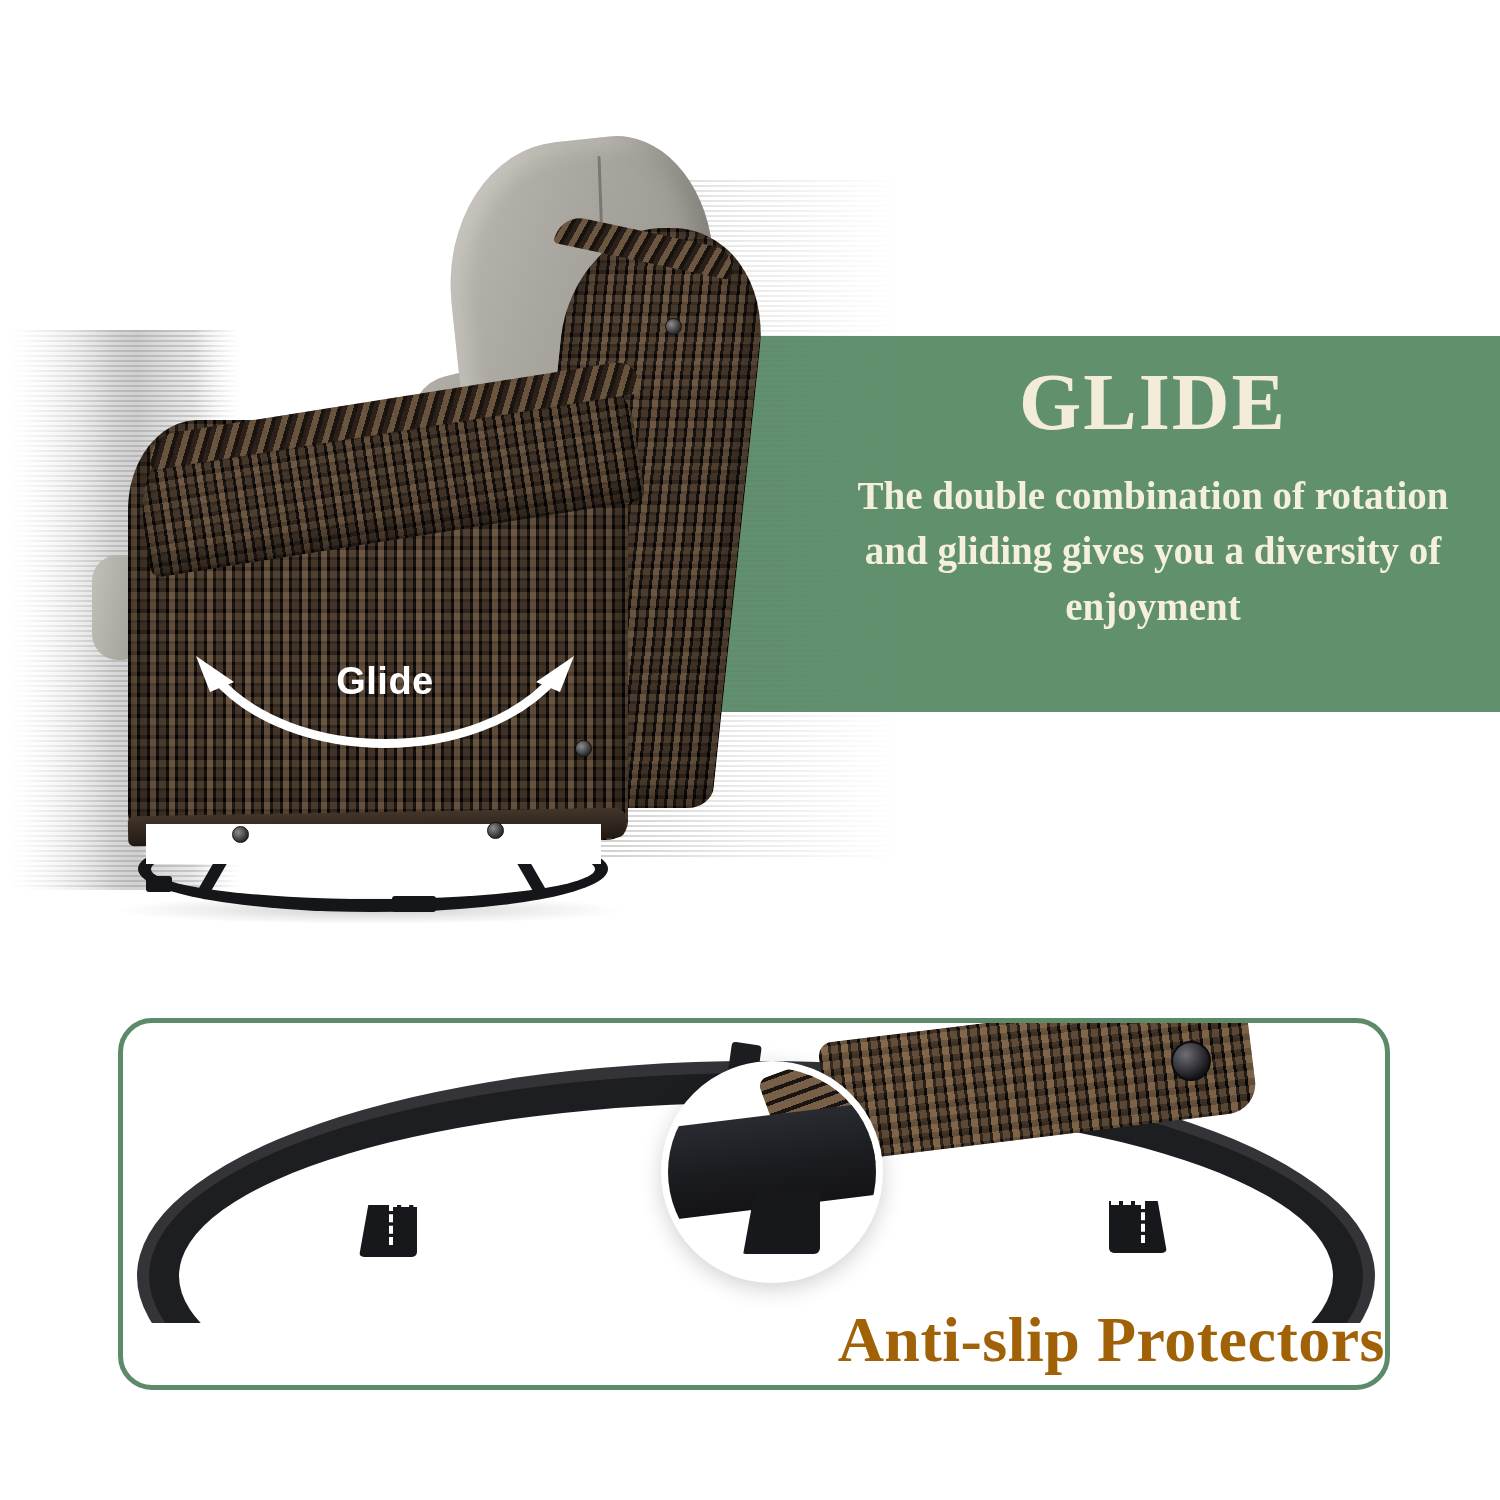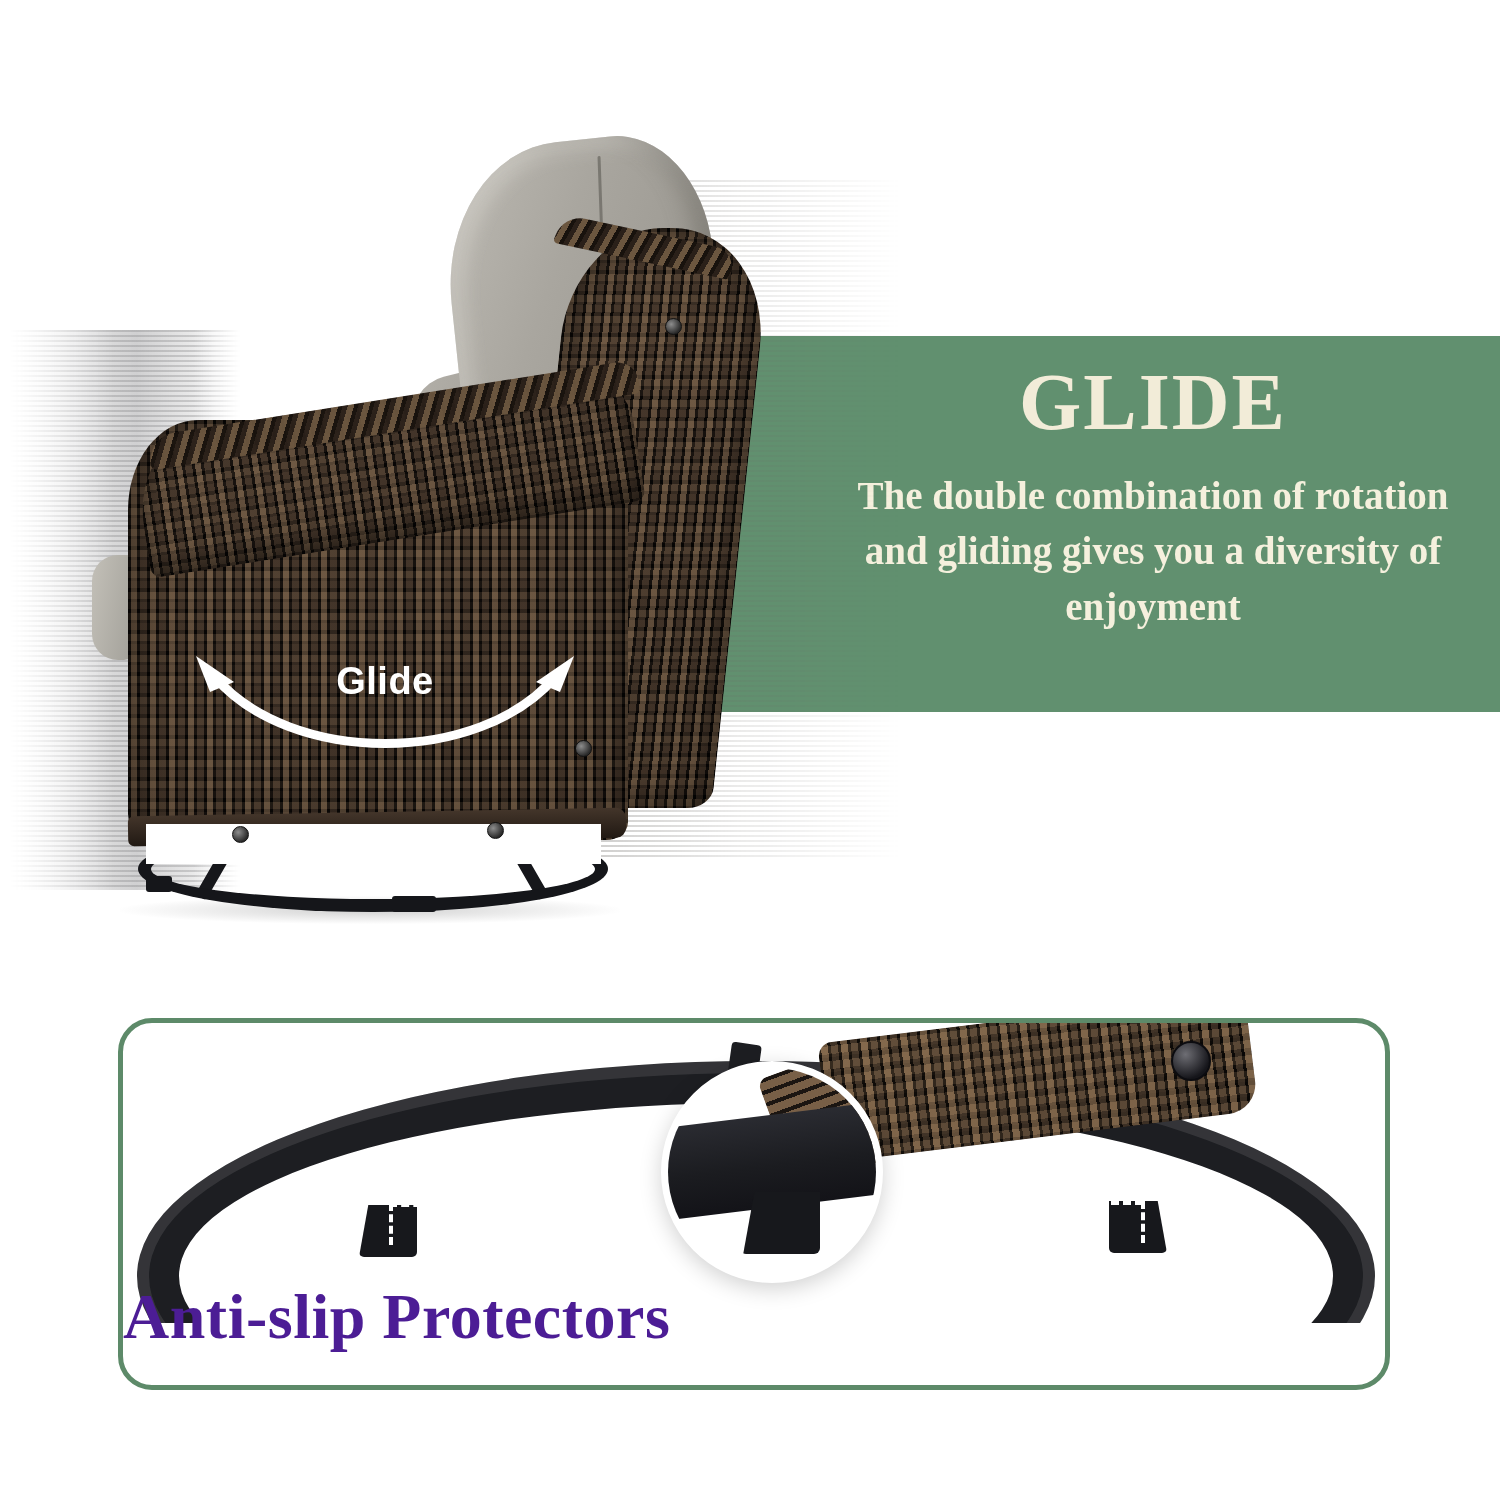--- a/index.html
+++ b/index.html
@@ -443,27 +443,27 @@
     background-color: #44342a;
     background-image:
       repeating-linear-gradient(to bottom,
         rgba(0,0,0,0.6) 0px, rgba(0,0,0,0.6) 4px,
         rgba(155,124,90,0.6) 4px, rgba(155,124,90,0.6) 12px);
     border-radius: 10px;
   }
 
   #antislip-caption {
     position: absolute;
-    left: 0; top: 257px;
+    left: 0; top: 280px;
     width: 1262px;
-    text-align: left;
+    text-align: right;
     font-family: "Liberation Serif", serif;
     font-weight: 700;
     font-size: 64px;
-    color: #4c1d95;
+    color: #a16207;
     letter-spacing: 0.5px;
   }
 </style>
 </head>
 <body>
 
 <div id="top-section">
 
   <div id="green-panel">
     <div class="panel-inner">

